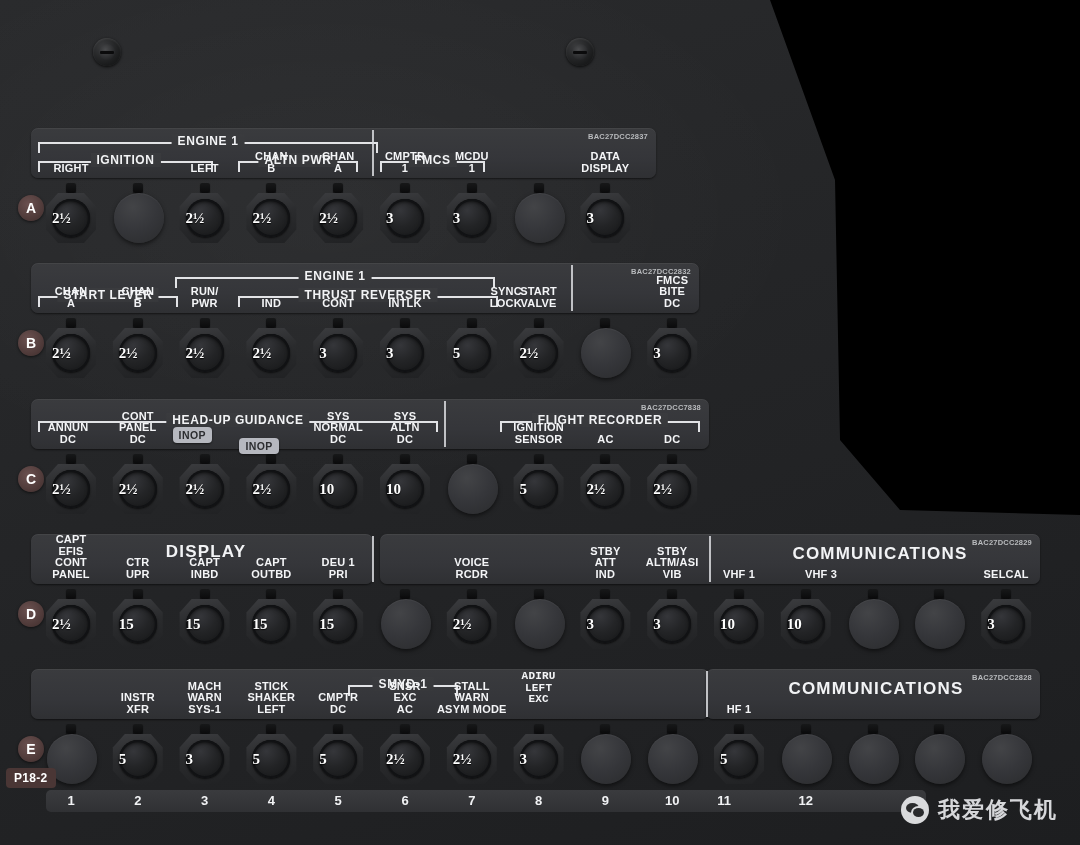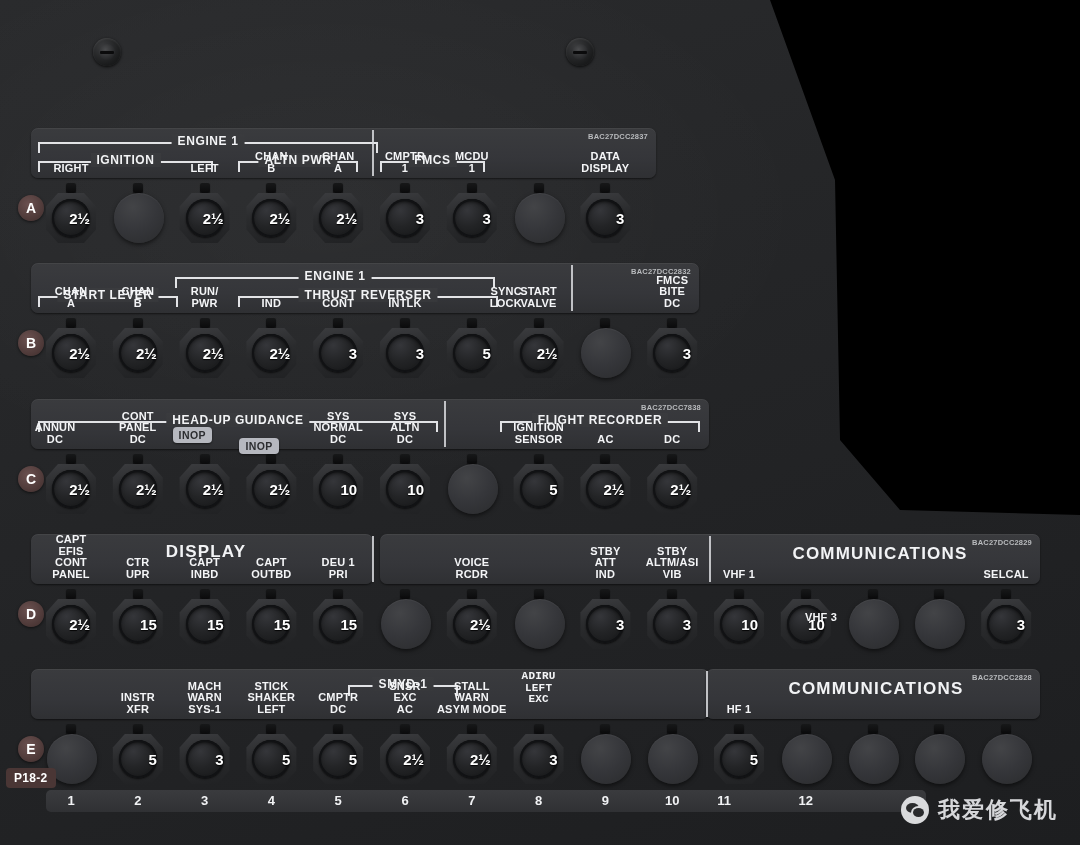--- a/index.html
+++ b/index.html
@@ -103,21 +103,21 @@
     background: linear-gradient(170deg,#3c3d40 0%,#2a2b2d 45%,#202123 100%);
     clip-path: polygon(25% 2%,75% 2%,98% 28%,98% 72%,75% 98%,25% 98%,2% 72%,2% 28%);
     box-shadow: 0 2px 4px rgba(0,0,0,.6);
   }
   .cap {
     position:absolute; left:9px; top:16px; width:38px; height:38px;
     border-radius:50%;
     background: radial-gradient(circle at 38% 30%, #35363a 0%, #232426 45%, #141516 100%);
     box-shadow: inset 0 0 0 2px #111214, inset 0 2px 4px rgba(0,0,0,.9),
                 0 1px 2px rgba(0,0,0,.7);
-    display:flex; align-items:center; justify-content:flex-end;
+    display:flex; align-items:center; justify-content:flex-start;font-family:Liberation Serif, serif;
   }
   .rating {
     color:#ffffff; font-size:15px; font-weight:700; letter-spacing:0;
     line-height:1; text-shadow:0 1px 1px rgba(0,0,0,.9);
   }
 
   
   .blank {
     position:absolute; left:4px; top:10px; width:50px; height:50px;
     border-radius:50%;
@@ -444,21 +444,21 @@
         </div>
         <div class="plate-divider" style="left: 444px; top: 401px; height: 46px;"></div>
         <div class="row-letter" style="left: 18px; top: 466px;">C</div>
         <div class="slot" style="left: 43px; top: 454px;">
           <span class="nub"></span>
           <span class="hexnut"></span>
           <span class="cap">
             <div class="rating">2½</div>
           </span>
         </div>
-        <div class="cb-label" style="left: 5px; width: 100px; top: 422px;">
+        <div class="cb-label" style="left: 18px; width: 100px; top: 422px;">
           <div>ANNUN</div>
           <div>DC</div>
         </div>
         <div class="slot" style="left: 109.8px; top: 454px;">
           <span class="nub"></span>
           <span class="hexnut"></span>
           <span class="cap">
             <div class="rating">2½</div>
           </span>
         </div>
@@ -663,21 +663,21 @@
         <div class="cb-label" style="left: 689px; width: 100px; top: 568.5px;">
           <div>VHF 1</div>
         </div>
         <div class="slot" style="left: 777.8px; top: 589px;">
           <span class="nub"></span>
           <span class="hexnut"></span>
           <span class="cap">
             <div class="rating">10</div>
           </span>
         </div>
-        <div class="cb-label" style="left: 771px; width: 100px; top: 568.5px; margin-top: 43px;">
+        <div class="cb-label" style="left: 771px; width: 100px; top: 568.5px;">
           <div>VHF 3</div>
         </div>
         <div class="slot" style="left: 844.6px; top: 589px;">
           <span class="nub"></span>
           <span class="blank"></span>
         </div>
         <div class="slot" style="left: 911.4px; top: 589px;">
           <span class="nub"></span>
           <span class="blank"></span>
         </div>

